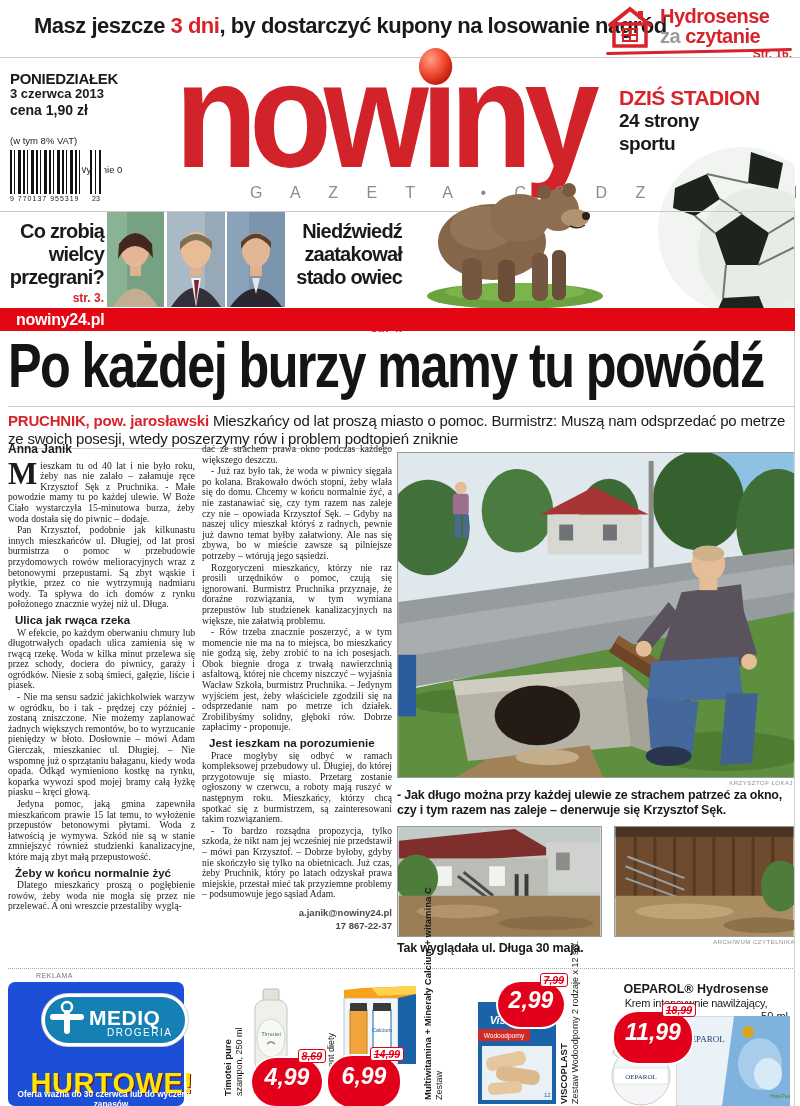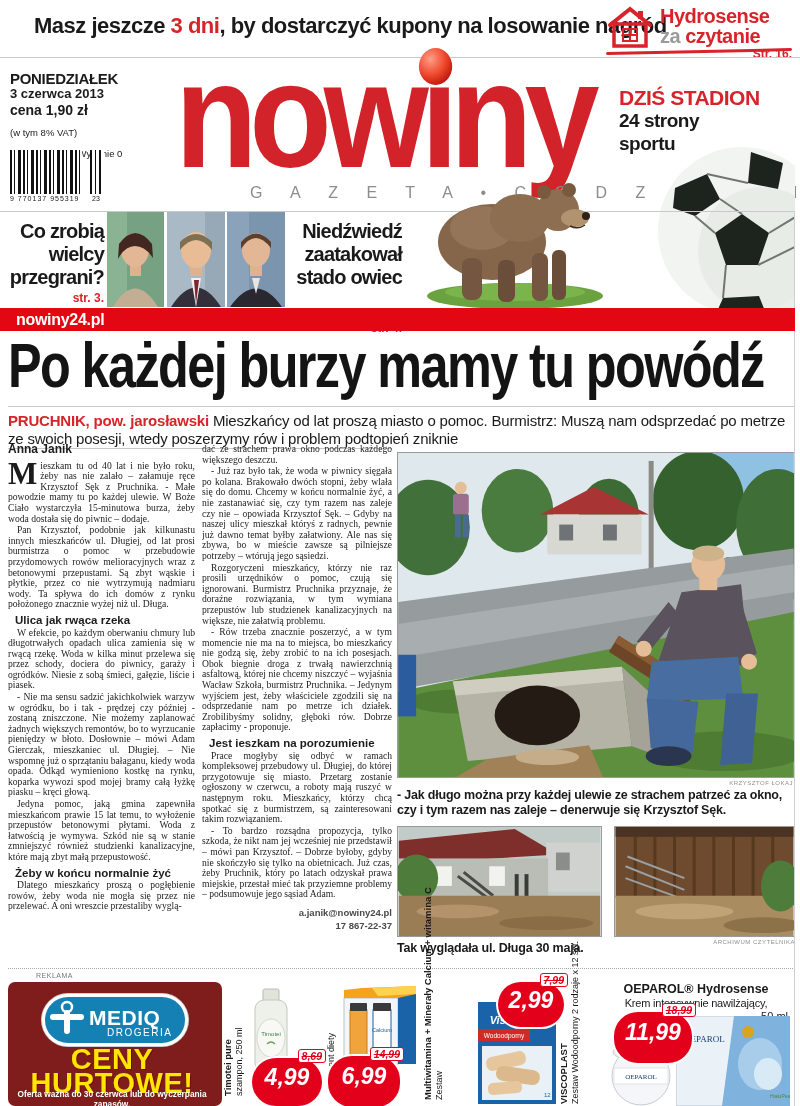--- a/index.html
+++ b/index.html
@@ -18,21 +18,21 @@
   .promo-l2 .gray{color:#9a9a9a;}
   .promo-l2 .red{color:#d8232a;}
   .promo-underline{position:absolute;left:2px;top:45px;width:186px;height:3px;background:#d8232a;border-radius:2px;transform:rotate(-1.2deg);}
   .pageref{left:704px;top:47px;width:88px;text-align:right;color:#d8232a;font-weight:bold;font-size:12px;}
 
   
   .info{left:10px;top:70px;width:120px;line-height:1.15;}
   .info .w{font-size:15px;font-weight:bold;letter-spacing:-0.3px;}
   .info .d{font-size:13px;font-weight:bold;}
   .info .p{font-size:14px;font-weight:bold;}
-  .info .s{font-size:9.5px;margin-top:10px;color:#222;}
+  .info .s{font-size:9.5px;margin-top:18px;color:#222;}
   .barcode{left:10px;top:150px;width:96px;height:56px;}
   .bars{position:absolute;left:0;top:0;width:72px;height:44px;
         background:repeating-linear-gradient(90deg,#111 0 2px,#fff 2px 4px,#111 4px 5px,#fff 5px 8px,#111 8px 11px,#fff 11px 13px);}
   .bars2{position:absolute;left:80px;top:0;width:14px;height:44px;
         background:repeating-linear-gradient(90deg,#111 0 2px,#fff 2px 5px,#111 5px 6px,#fff 6px 9px);}
   .bdig{position:absolute;left:0;top:45px;font-size:7px;letter-spacing:1px;white-space:nowrap;}
   .baddon{position:absolute;left:82px;top:45px;font-size:7px;}
 
   .logo{left:175px;top:40px;width:500px;height:160px;font-weight:bold;color:#d2232b;
         font-size:150px;line-height:150px;letter-spacing:-9px;transform:scaleX(0.9);transform-origin:left top;white-space:nowrap;}
@@ -78,21 +78,21 @@
            text-align:right;line-height:13px;margin-top:6px;}
 
   
   .ph{position:absolute;border:1px solid #9a9a9a;box-sizing:border-box;overflow:hidden;background:#dce3e6;}
   .credit{position:absolute;font-size:6px;color:#8f8f8f;text-align:right;letter-spacing:0.5px;}
   .caption{position:absolute;font-weight:bold;font-size:12.5px;line-height:15px;letter-spacing:-0.2px;}
 
   
   .adlabel{left:36px;top:972px;font-size:7px;color:#777;letter-spacing:0.5px;}
   .dotted{position:absolute;left:8px;top:968px;width:787px;border-top:1px dotted #aaa;}
-  .mediq{left:8px;top:982px;width:214px;height:124px;background:#7f1d1d;border-radius:7px;text-align:center;}
+  .mediq{left:8px;top:982px;width:176px;height:124px;background:#1d4ed8;border-radius:7px;text-align:center;}
   .mediq-pill{position:absolute;left:34px;top:12px;width:140px;height:46px;background:#1580b4;border:3px solid #fff;
               border-radius:26px;box-shadow:0 0 0 1px #d0d0d0;}
   .mediq-name{position:absolute;left:44px;top:9px;color:#fff;font-weight:bold;font-size:21px;letter-spacing:0.5px;}
   .mediq-sub{position:absolute;left:62px;top:30px;color:#fff;font-size:10px;letter-spacing:1.5px;}
   .mediq-h{position:absolute;left:0;width:208px;color:#ffe600;font-weight:bold;letter-spacing:0.5px;font-size:29px;line-height:26px;text-shadow:1px 1px 0 #7a0000;}
   .mediq-note{position:absolute;left:4px;top:107px;width:200px;color:#fff;font-weight:bold;font-size:8.3px;}
   .vert{position:absolute;writing-mode:vertical-rl;transform:rotate(180deg);font-size:9px;line-height:11px;white-space:nowrap;}
   .vert b{font-size:9.5px;}
   .price{position:absolute;background:#e2001a;border-radius:24px;color:#fff;text-align:center;
          font-weight:bold;font-style:italic;box-shadow:0 0 0 2px #fff;}
@@ -351,21 +351,20 @@
 
   <div class="abs mediq">
     <div class="mediq-pill">
       <svg width="36" height="36" viewBox="0 0 36 36" style="position:absolute;left:4px;top:2px;">
         <circle cx="18" cy="8" r="5" fill="none" stroke="#fff" stroke-width="2.5"></circle>
         <path d="M4,18 H32 M18,14 V32" stroke="#fff" stroke-width="6" stroke-linecap="round"></path>
       </svg>
       <div class="mediq-name">MEDIQ</div>
       <div class="mediq-sub">DROGERIA</div>
     </div>
-    <div class="mediq-h" style="top:64px;">CENY</div>
     <div class="mediq-h" style="top:88px;">HURTOWE!</div>
     <div class="mediq-note">Oferta ważna do 30 czerwca lub do wyczerpania zapasów.</div>
   </div>
 
   <div class="vert" style="left:222px;top:986px;height:110px;">
     <b>Timotei pure</b><br><span>szampon, 250 ml</span>
   </div>
   <div class="abs" style="left:250px;top:986px;">
     <svg width="42" height="90" viewBox="0 0 42 90">
       <rect x="13" y="3" width="16" height="13" rx="2" fill="#dfe3da" stroke="#b8bcb2"></rect>

